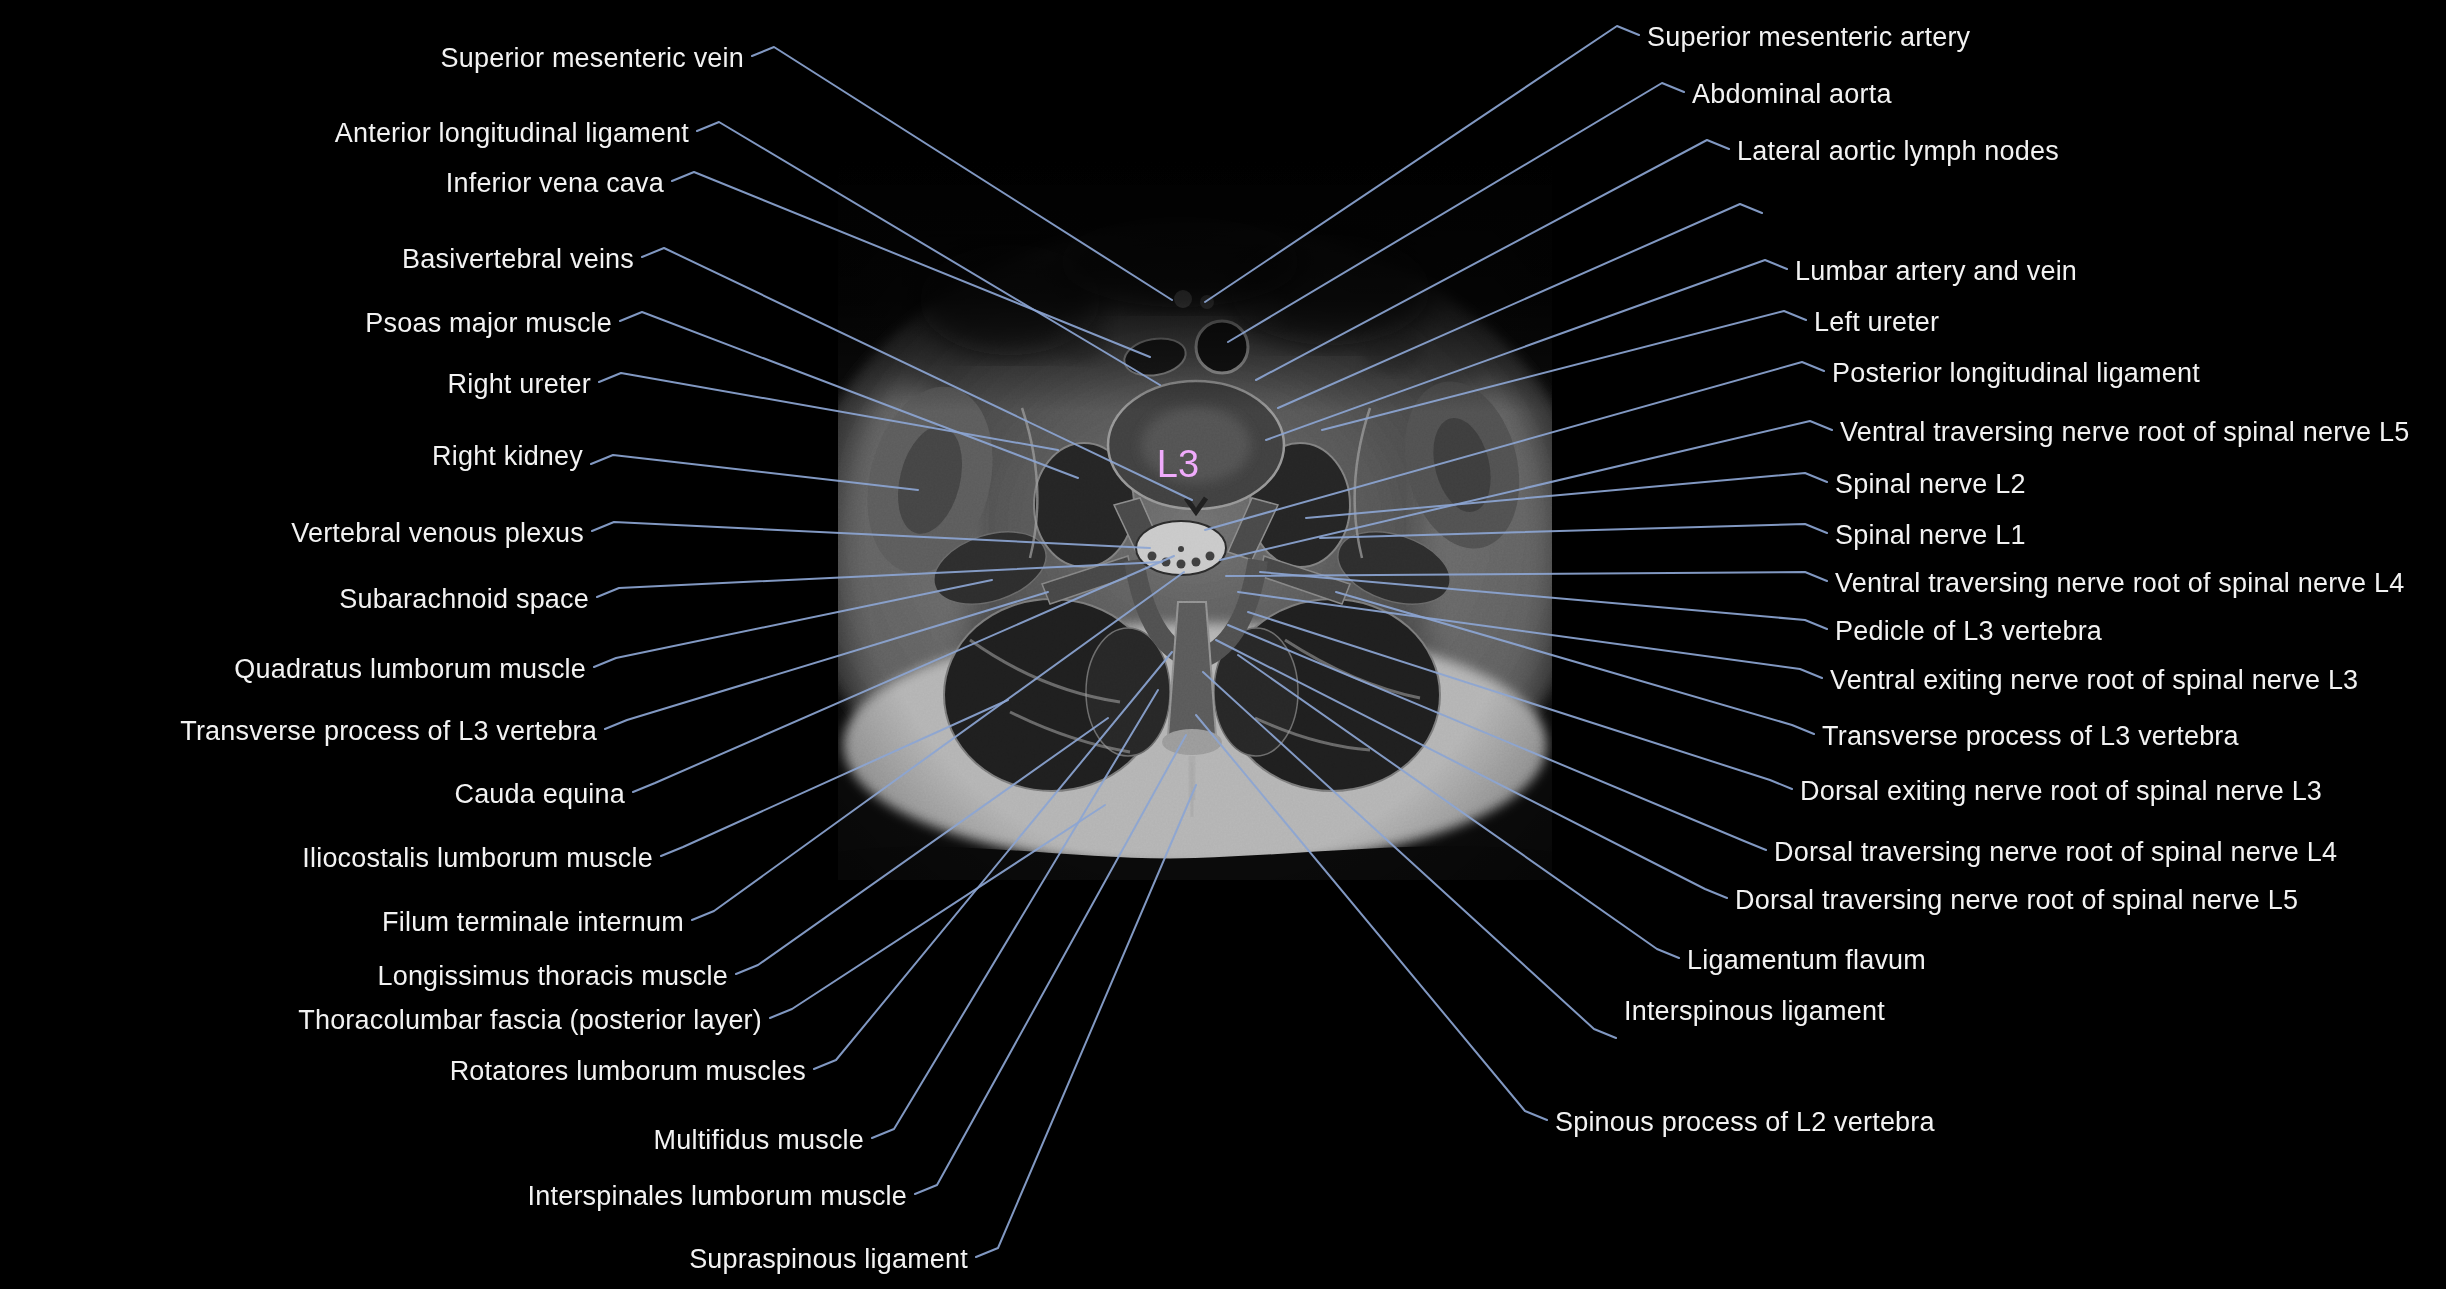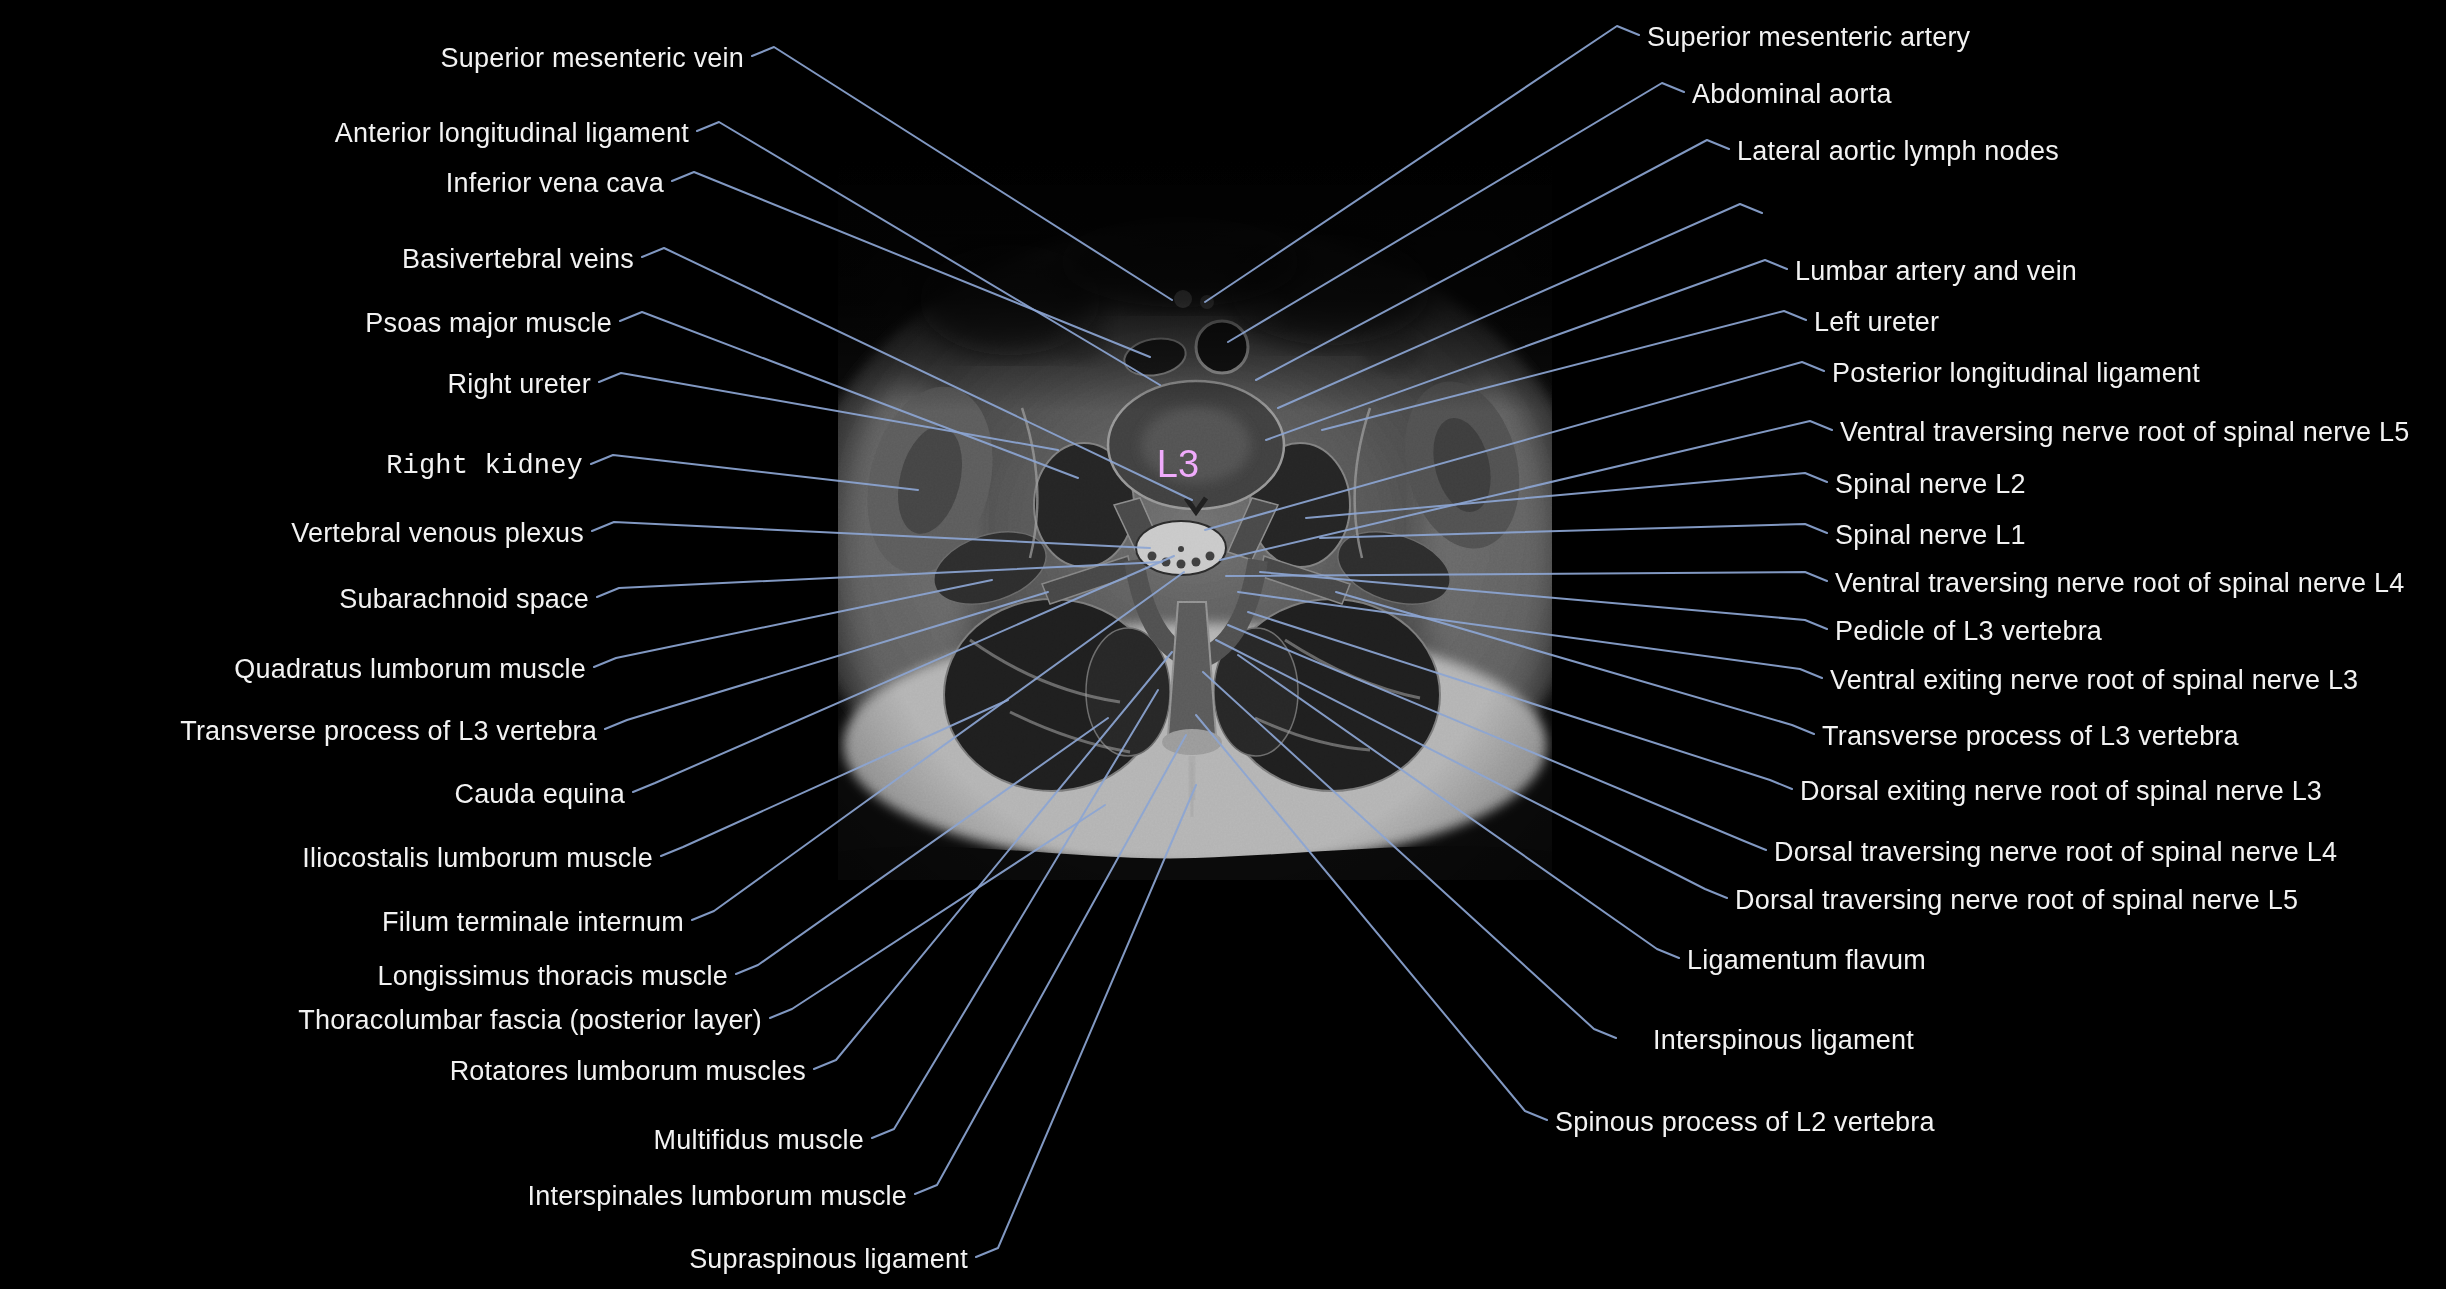--- a/index.html
+++ b/index.html
@@ -186,21 +186,21 @@
       </g>
   </svg>
 
   <div id="labels">
       <div class="label left" style="right: 1702px; top: 41px;">Superior mesenteric vein</div>
       <div class="label left" style="right: 1757px; top: 116px;">Anterior longitudinal ligament</div>
       <div class="label left" style="right: 1782px; top: 166px;">Inferior vena cava</div>
       <div class="label left" style="right: 1812px; top: 242px;">Basivertebral veins</div>
       <div class="label left" style="right: 1834px; top: 306px;">Psoas major muscle</div>
       <div class="label left" style="right: 1855px; top: 367px;">Right ureter</div>
-      <div class="label left" style="right: 1863px; top: 449px; font-family: Liberation Mono, monospace;">Right kidney</div>
+      <div class="label left" style="right: 1863px; top: 439px;">Right kidney</div>
       <div class="label left" style="right: 1862px; top: 516px;">Vertebral venous plexus</div>
       <div class="label left" style="right: 1857px; top: 582px;">Subarachnoid space</div>
       <div class="label left" style="right: 1860px; top: 652px;">Quadratus lumborum muscle</div>
       <div class="label left" style="right: 1849px; top: 714px;">Transverse process of L3 vertebra</div>
       <div class="label left" style="right: 1821px; top: 777px;">Cauda equina</div>
       <div class="label left" style="right: 1793px; top: 841px;">Iliocostalis lumborum muscle</div>
       <div class="label left" style="right: 1762px; top: 905px;">Filum terminale internum</div>
       <div class="label left" style="right: 1718px; top: 959px;">Longissimus thoracis muscle</div>
       <div class="label left" style="right: 1684px; top: 1003px;">Thoracolumbar fascia (posterior layer)</div>
       <div class="label left" style="right: 1640px; top: 1054px;">Rotatores lumborum muscles</div>
@@ -217,18 +217,18 @@
       <div class="label right" style="left: 1835px; top: 467px;">Spinal nerve L2</div>
       <div class="label right" style="left: 1835px; top: 518px;">Spinal nerve L1</div>
       <div class="label right" style="left: 1835px; top: 566px;">Ventral traversing nerve root of spinal nerve L4</div>
       <div class="label right" style="left: 1835px; top: 614px;">Pedicle of L3 vertebra</div>
       <div class="label right" style="left: 1830px; top: 663px;">Ventral exiting nerve root of spinal nerve L3</div>
       <div class="label right" style="left: 1822px; top: 719px;">Transverse process of L3 vertebra</div>
       <div class="label right" style="left: 1800px; top: 774px;">Dorsal exiting nerve root of spinal nerve L3</div>
       <div class="label right" style="left: 1774px; top: 835px;">Dorsal traversing nerve root of spinal nerve L4</div>
       <div class="label right" style="left: 1735px; top: 883px;">Dorsal traversing nerve root of spinal nerve L5</div>
       <div class="label right" style="left: 1687px; top: 943px; text-align: center;">Ligamentum flavum</div>
-      <div class="label right" style="left: 1624px; top: 1023px; margin-left: 29px;">Interspinous ligament</div>
+      <div class="label right" style="left: 1624px; top: 994px;">Interspinous ligament</div>
       <div class="label right" style="left: 1555px; top: 1105px;">Spinous process of L2 vertebra</div>
     </div>
 
   <div id="l3-label" style="left: 1178px; top: 467px;">L3</div>
 </div>
 
 </body></html>

